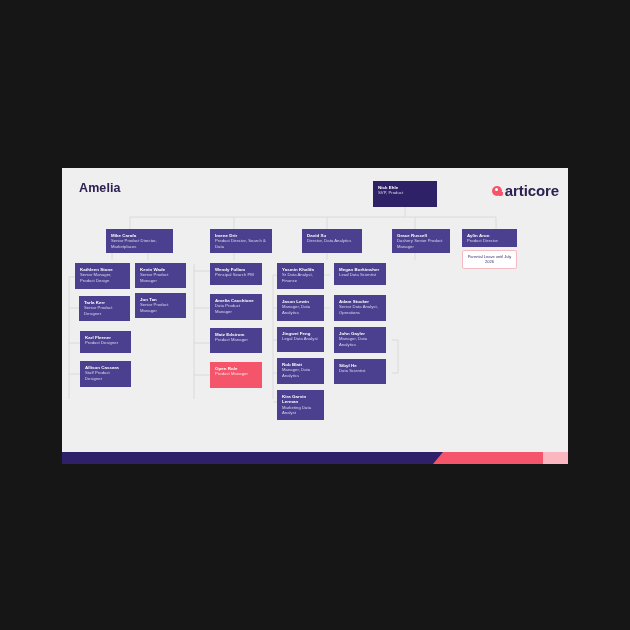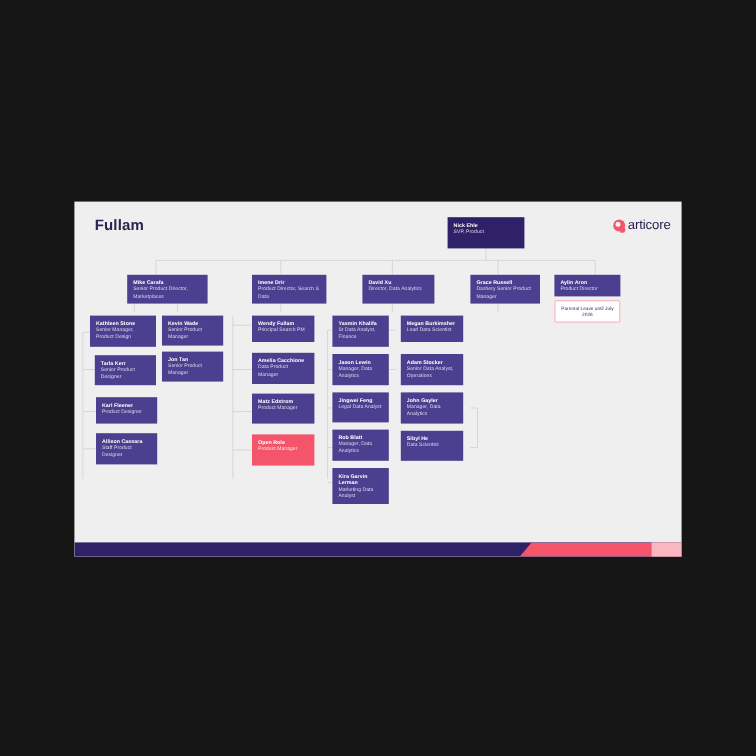--- a/index.html
+++ b/index.html
@@ -34,21 +34,21 @@
   }
   #logo-mark::after {
     content: ""; position: absolute; width: 3.4px; height: 3.4px; border-radius: 50%;
     background: #fff; left: 2.6px; top: 2.4px;
   }
   #logo-mark::before {
     content: ""; position: absolute; width: 4px; height: 4px;
     background: #f4556b; right: -0.5px; bottom: -0.5px;
     transform: rotate(0deg); border-radius: 0 0 2px 0;
   }
-  #logo-text { font-size: 11px; font-weight: normal; color: #2c2150; letter-spacing: -.1px; }
+  #logo-text { font-size: 15px; font-weight: bold; color: #2c2150; letter-spacing: -.1px; }
 
   
   #footer-bar {
     position: absolute; left: 0; bottom: 0; width: 100%; height: 12px;
     background: #2e2168;
   }
   #footer-accent {
     position: absolute; right: 0; bottom: 0; width: 135px; height: 12px;
     background: #f4556b;
     clip-path: polygon(10px 0, 100% 0, 100% 100%, 0 100%);
@@ -88,21 +88,21 @@
     line-height: 1.35;
     padding: 3px 2px;
   }
 </style>
 </head>
 <body>
 
 <div id="stage">
   <div id="slide">
 
-    <div id="page-title">Fullam</div>
+    <div id="page-title">Amelia</div>
 
     <div id="logo">
       <span id="logo-mark"></span>
       <span id="logo-text">articore</span>
     </div>
 
     <svg id="connectors" viewBox="0 0 506 296">
       <g stroke="#d6d4d6" stroke-width="0.8" fill="none">
 
         <path d="M 343 39 L 343 49"></path>

